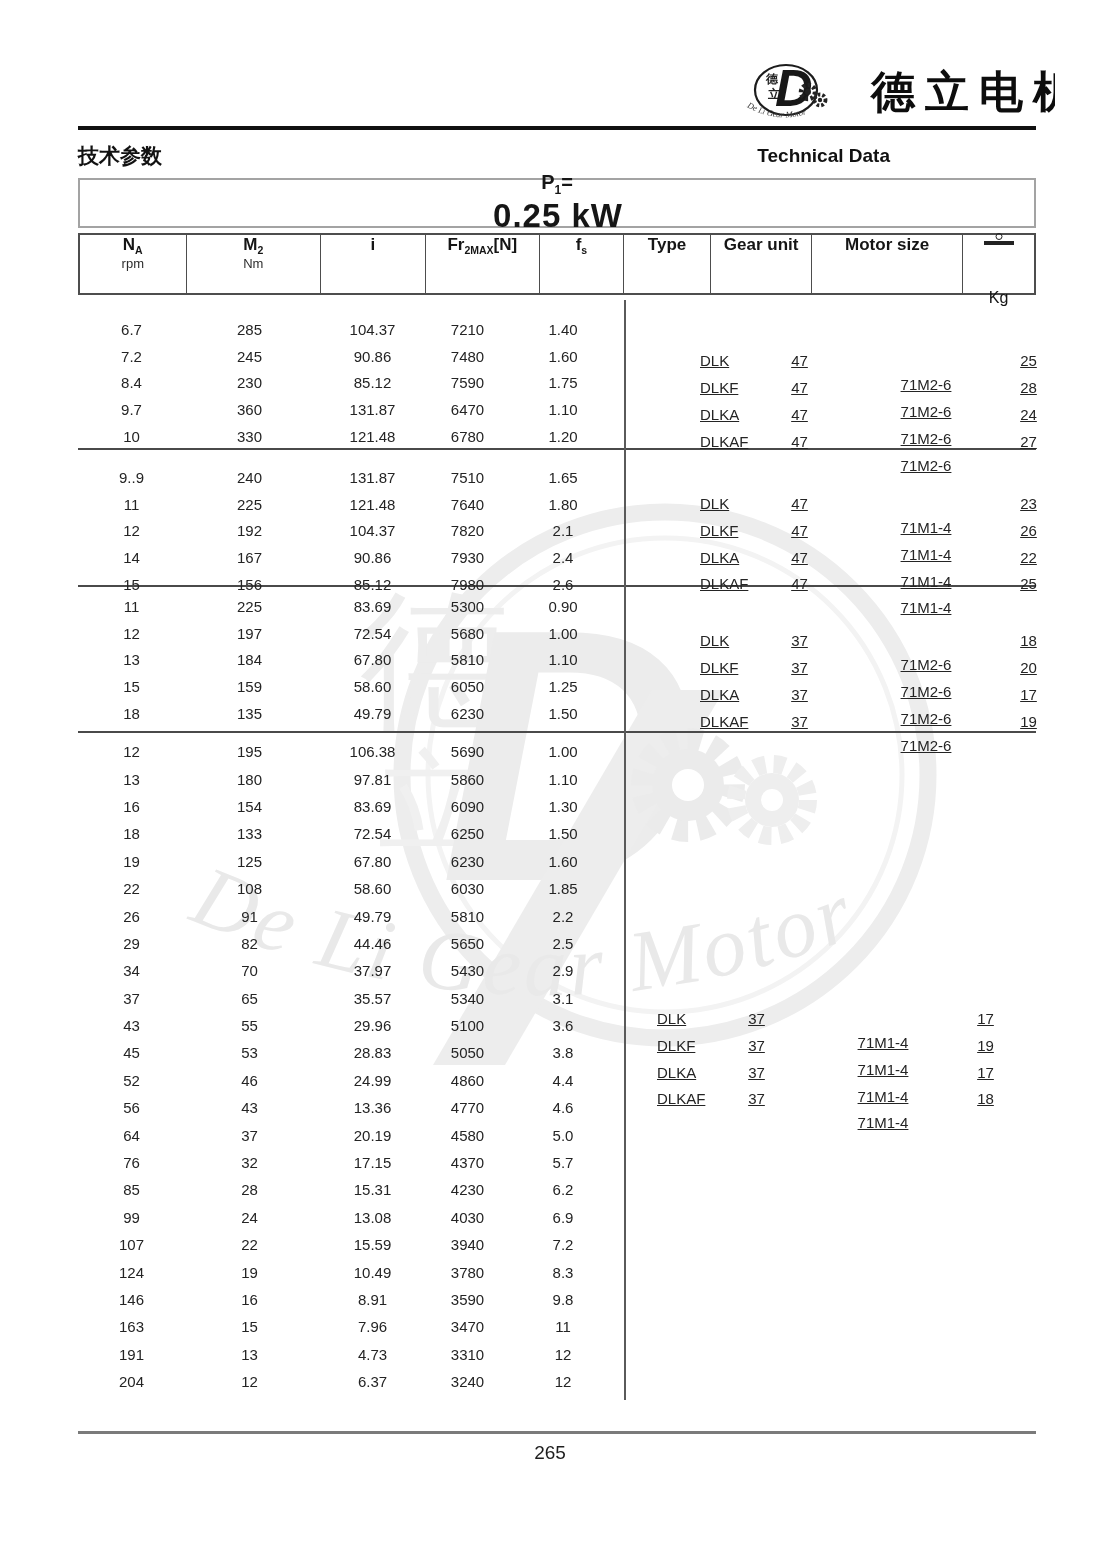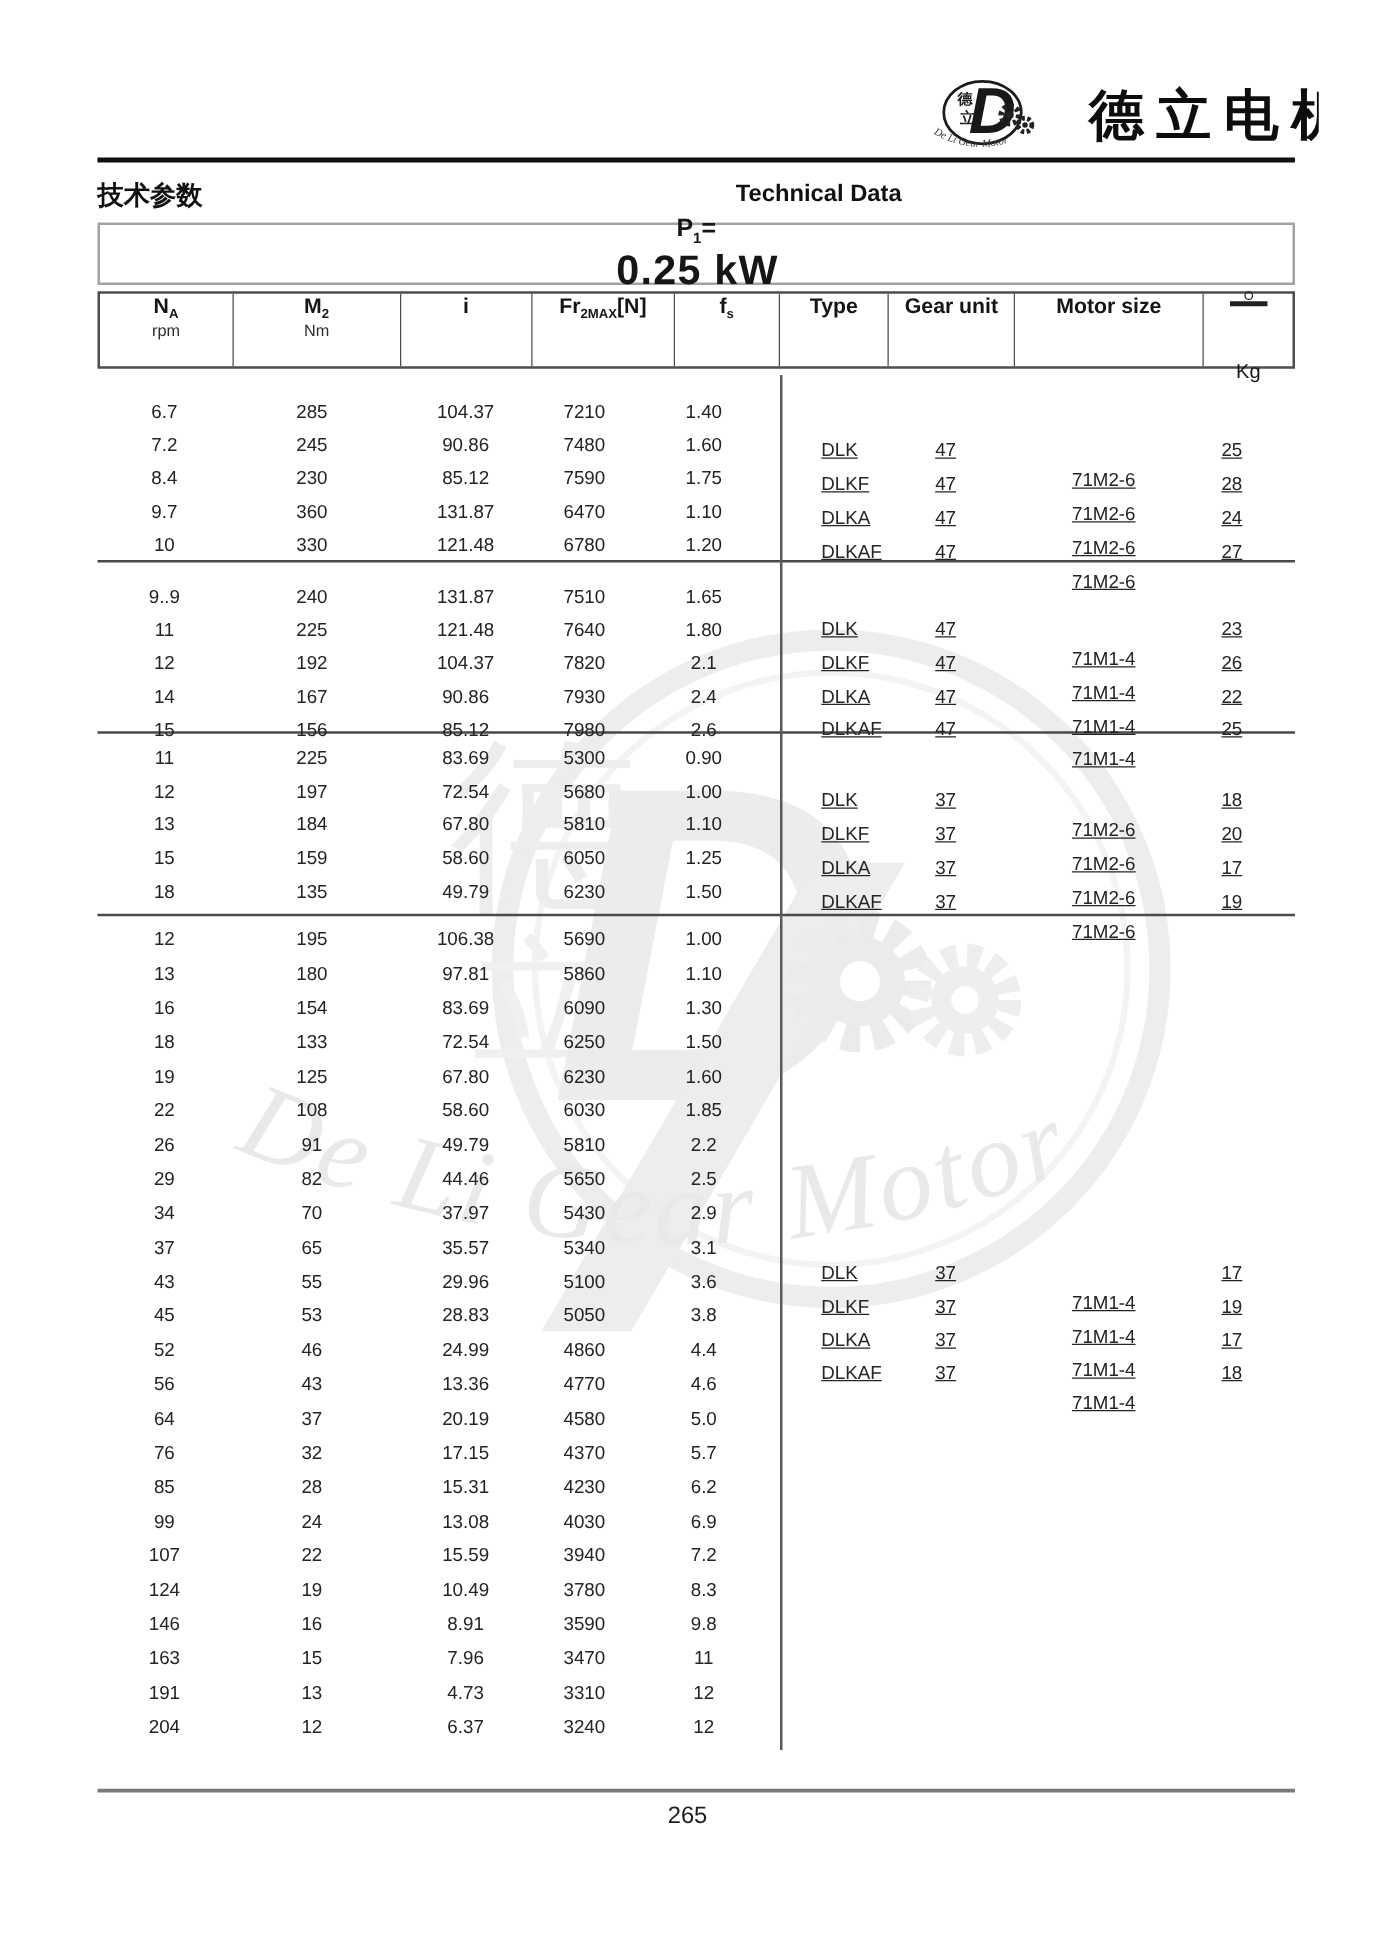--- a/index.html
+++ b/index.html
@@ -5,21 +5,21 @@
   html,body{margin:0;padding:0;background:#fff;}
   .page{position:relative;width:1100px;height:1555px;background:#ffffff;overflow:hidden;
         font-family:"Liberation Sans","DejaVu Sans",sans-serif;color:#232323;}
   .layer{position:absolute;z-index:1;}
   
   .wm{position:absolute;left:0;top:0;z-index:0;}
   
   .logo-svg{position:absolute;left:735px;top:50px;z-index:1;}
   .toprule{left:78px;top:126px;width:958px;height:4px;background:#111;}
   .title-cn{left:78px;top:142px;font-size:21px;font-weight:bold;color:#111;}
-  .title-en{left:420px;top:145px;width:470px;text-align:center;font-size:19px;font-weight:bold;color:#111;}
+  .title-en{left:420px;top:145px;width:470px;text-align:right;font-size:19px;font-weight:bold;color:#111;}
   .power-box{left:78px;top:178px;width:958px;height:50px;border:2px solid #a3a3a3;box-sizing:border-box;
              display:flex;align-items:center;justify-content:center;flex-direction:column;}
   .power-small{font-size:20px;font-weight:bold;color:#161616;}
   .power-small sub{font-size:12px;}
   .power-big{font-size:33px;font-weight:800;color:#161616;letter-spacing:1px;margin-left:2px;}
   
   .htable{left:78px;top:233px;width:958px;height:62px;border:2px solid #4d4d4d;box-sizing:border-box;
           display:flex;background:transparent;}
   .hcell{display:flex;flex-direction:column;align-items:center;justify-content:flex-start;
          border-right:1px solid #4d4d4d;box-sizing:border-box;line-height:1.15;}
@@ -28,21 +28,21 @@
   .hmain sub{font-size:10.5px;font-weight:bold;}
   .hunit{font-size:13px;color:#2c2c2c;margin-top:1px;}
   .wicon{width:26px;height:16px;border:2px solid #222;position:relative;margin:6px auto 1px;}
   .wicon::before{content:'';position:absolute;width:5px;height:5px;border:1.5px solid #222;border-radius:50%;
                  top:-10px;left:50%;transform:translateX(-50%);}
   .kg-label{font-size:16px;color:#151515;}
   
   .data-area{left:78px;top:300px;width:958px;height:1100px;font-size:15px;color:#242424;}
   .vdivider{position:absolute;left:546px;top:0;width:2px;height:1100px;background:#5a5a5a;}
   .block{display:flex;box-sizing:border-box;}
-  .block.sep{border-bottom:2px solid #4a4a4a;}
+  .block.sep{border-bottom:2px solid #4a4a4a;gap:43px;}
   .b1{height:150px;padding-top:16px;}
   .b2{height:137px;padding-top:14px;}
   .b3{height:146px;padding-top:6px;}
   .b4{height:662px;padding-top:5px;}
   .left-rows{width:546px;}
   .right-rows{width:412px;display:flex;flex-direction:column;justify-content:center;text-decoration:underline;}
   .b4 .right-rows{transform:translateY(-27px);}
   .drow{display:grid;grid-template-columns:107px 135px 105px 115px 84px;height:26.8px;align-items:center;}
   .b4 .drow{height:27.4px;}
   .drow .cell{text-align:center;}

